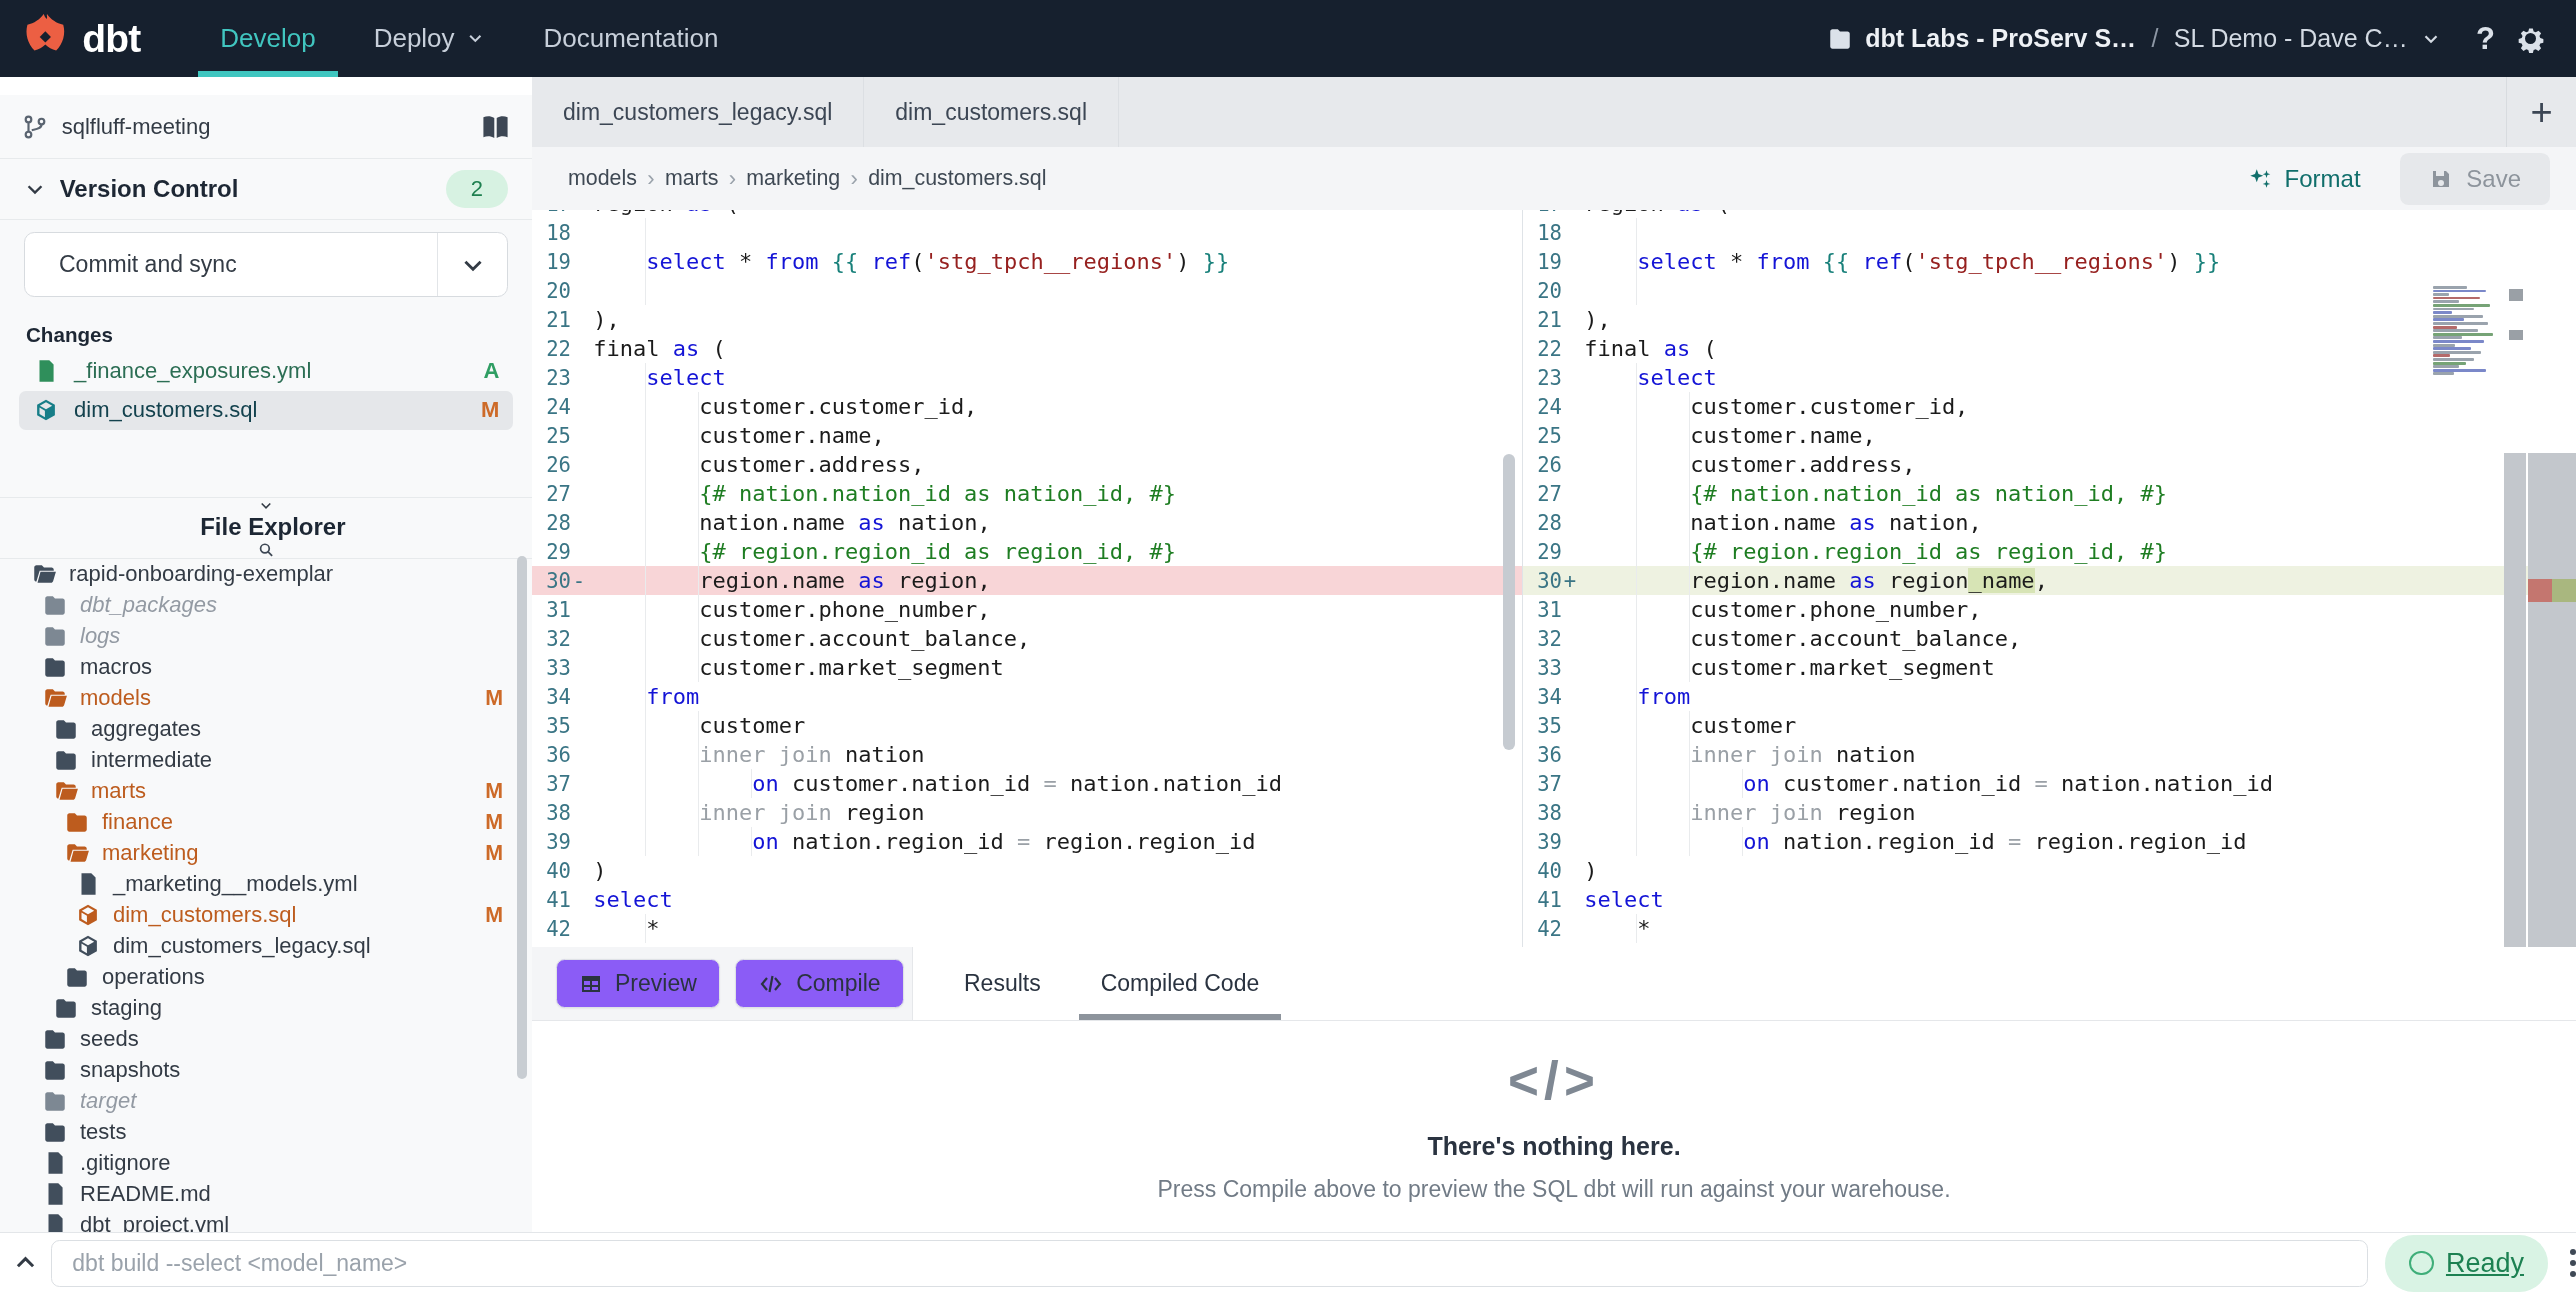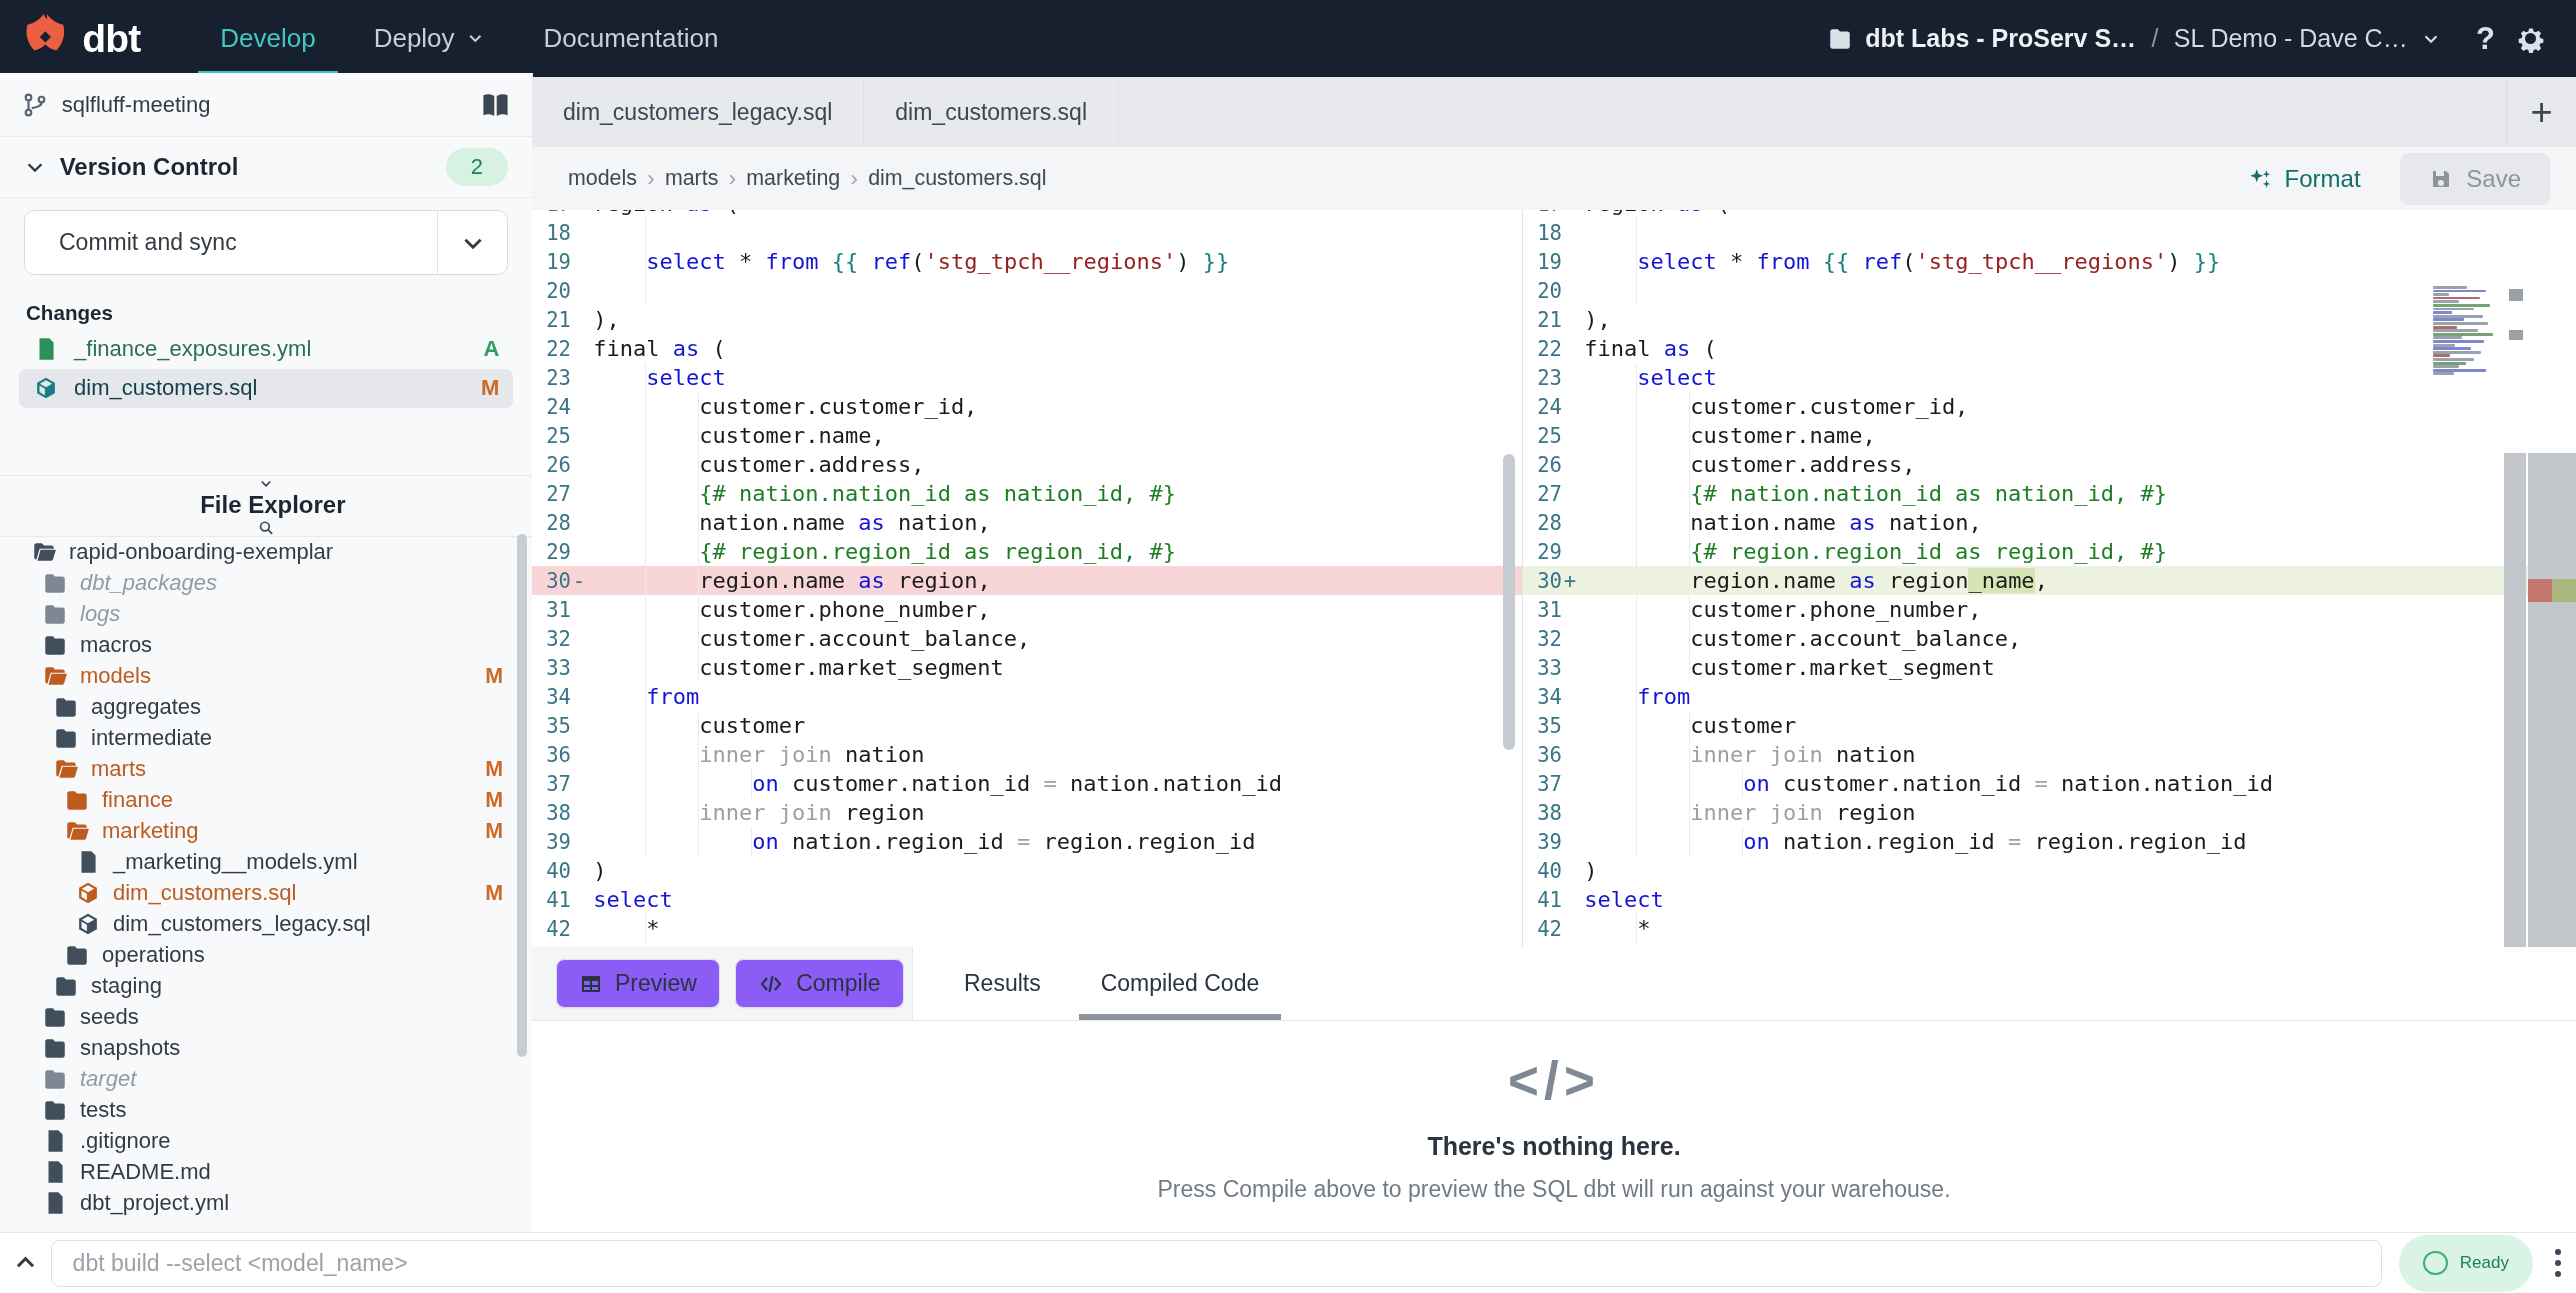--- a/index.html
+++ b/index.html
@@ -15,21 +15,21 @@
   .nav-item.active{color:#41c6c0;}
   .nav-item.active::after{content:"";position:absolute;left:6.9px;right:6.9px;bottom:0;height:6px;background:#3fc6c0;}
   .nav-item .chev{margin-left:10.3px;}
   .nav-right{margin-left:auto;display:flex;align-items:center;margin-right:29px;gap:19px;}
   .acct{display:flex;align-items:center;gap:12px;font-size:25px;}
   .acct-name{color:#eef1f5;font-weight:bold;}
   .acct-sep{color:#8d97a5;padding:0 3.4px;}
   .proj-name{color:#d3dae3;}
   .help-glyph{font-size:31px;font-weight:bold;color:#dbe1e9;margin-left:15.4px;}
   
-  .sidebar{position:absolute;top:73px;left:0;width:532px;bottom:60px;background:#f8f9fa;border-right:1.7px solid #e3e6e9;overflow:hidden;}
+  .sidebar{position:absolute;top:95px;left:0;width:532px;bottom:60px;background:#f8f9fa;border-right:1.7px solid #e3e6e9;overflow:hidden;}
   .branch-row{display:flex;align-items:center;height:63px;padding:0 22px;border-bottom:1.7px solid #e7eaec;}
   .branch-label{font-size:22px;color:#333b45;margin-left:13.7px;}
   .branch-row .spacer,.sec-head .spacer{flex:1;}
   .sec-head{display:flex;align-items:center;height:60px;padding:0 24px;border-bottom:1.7px solid #e7eaec;}
   .sec-title{font-size:24px;font-weight:bold;color:#1d2734;margin-left:13.7px;}
   .badge-pill{min-width:45px;height:38px;border-radius:20.6px;background:#d7f2e2;color:#1f8050;font-size:22px;display:flex;align-items:center;justify-content:center;padding:0 8.6px;}
   .commit-wrap{padding:12px 24px 6.9px 24px;}
   .commit-btn{display:flex;align-items:stretch;height:63px;background:#fff;border:1.7px solid #d7dbdf;border-radius:10.3px;overflow:hidden;}
   .commit-label{flex:1;display:flex;align-items:center;padding-left:34px;font-size:23px;color:#333b45;}
   .commit-caret{width:69px;display:flex;align-items:center;justify-content:center;border-left:1.7px solid #e2e5e8;}
@@ -94,21 +94,21 @@
   .bp-tab.active::after{content:"";position:absolute;left:-22px;right:-22px;bottom:0;height:6px;background:#8d949c;}
   .empty{position:absolute;top:73px;left:0;right:0;bottom:0;display:flex;flex-direction:column;align-items:center;justify-content:center;gap:8.6px;}
   .empty-icon{font-size:53px;font-weight:600;color:#7f8893;letter-spacing:5.1px;margin-bottom:12px;}
   .empty-title{font-size:25px;font-weight:bold;color:#2a3340;}
   .empty-sub{font-size:23px;color:#717b86;margin-top:6.9px;}
   
   .command-bar{position:absolute;left:0;right:0;bottom:0;height:60px;background:#fff;border-top:1.7px solid #e3e6e9;display:flex;align-items:center;}
   .cb-chevron{width:51px;display:flex;justify-content:center;cursor:pointer;}
   .cb-input{width:2288px;height:45px;border:1.7px solid #dbdfe3;border-radius:8.6px;font-size:23px;color:#333;padding:0 20.6px;outline:none;font-family:"Liberation Sans",sans-serif;}
   .cb-input::placeholder{color:#9aa2ab;}
-  .ready-pill{margin-left:17px;display:flex;align-items:center;gap:12px;background:#d9f3e4;border-radius:857px;height:43px;padding:7px 24px;font-size:17px;color:#1d8152;}
+  .ready-pill{margin-left:17px;display:flex;align-items:center;gap:12px;background:#d9f3e4;border-radius:857px;height:43px;padding:7px 24px;font-size:27px;color:#1d8152;text-decoration:underline;}
   .ready-dot{width:20.6px;height:20.6px;border:2.6px solid #3fae79;border-radius:50%;}
   .kebab{margin-left:22px;display:flex;flex-direction:column;gap:5.1px;cursor:pointer;}
   .kebab span{width:6px;height:6px;border-radius:50%;background:#3f4956;}
   svg{display:block;}
 </style>
 </head>
 <body>
 
 <div class="app">
 

